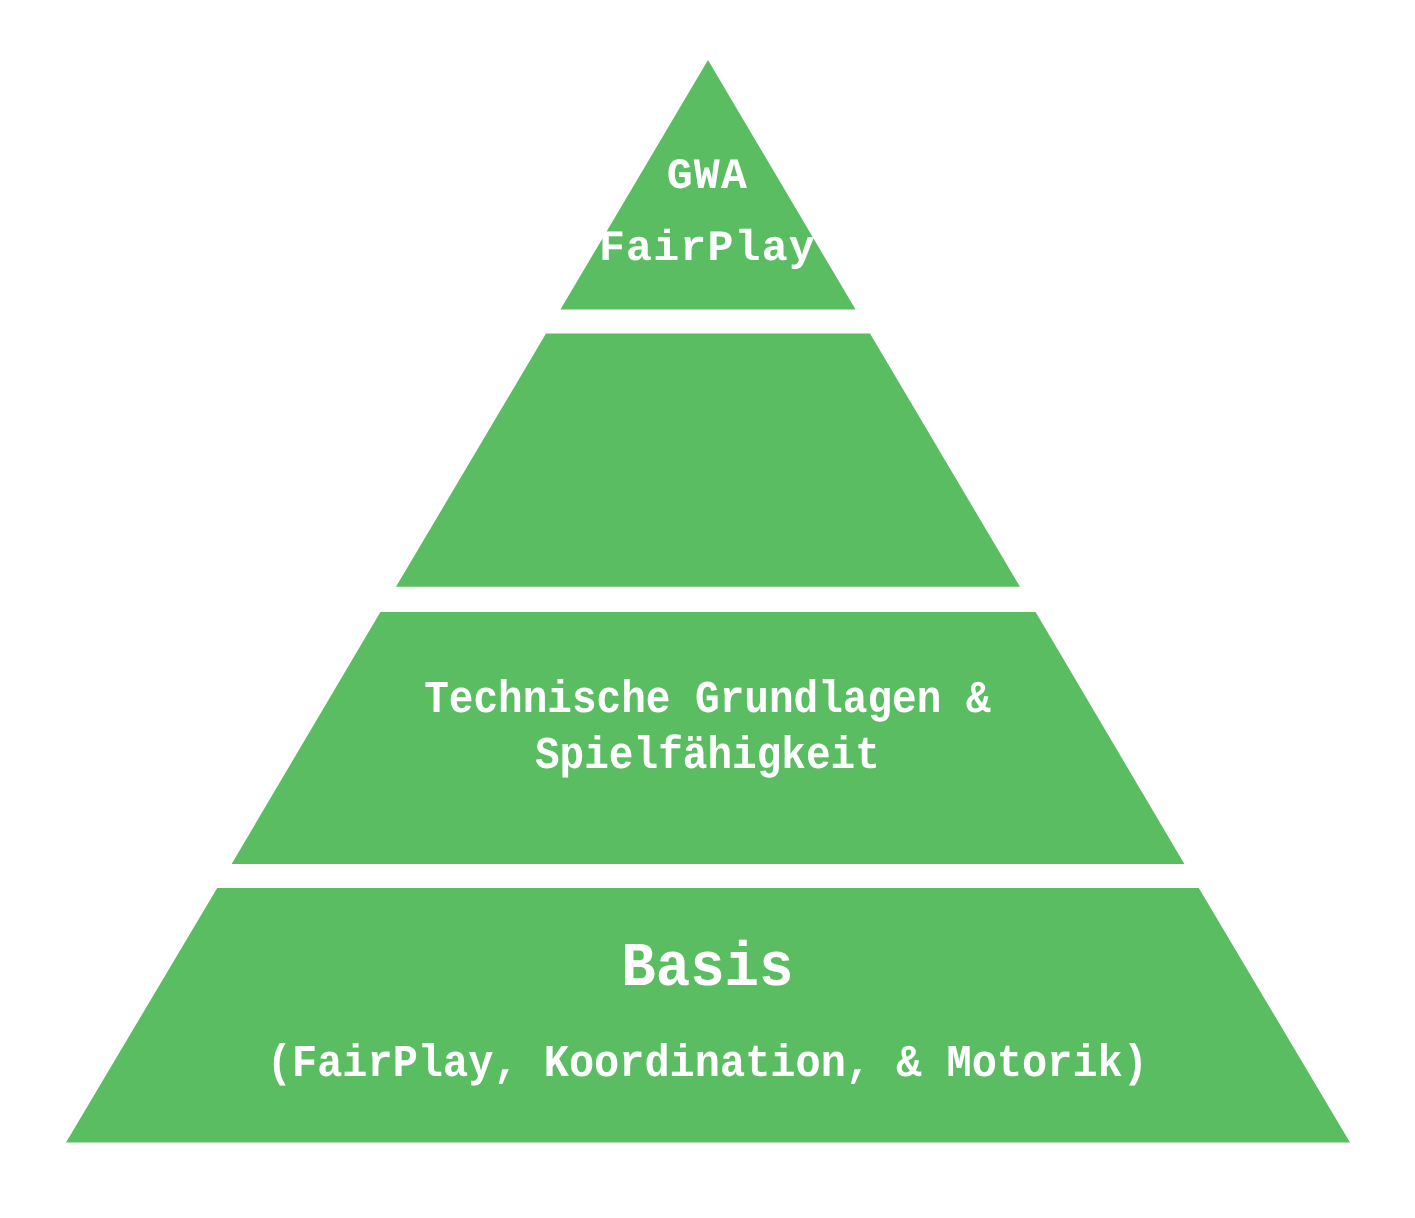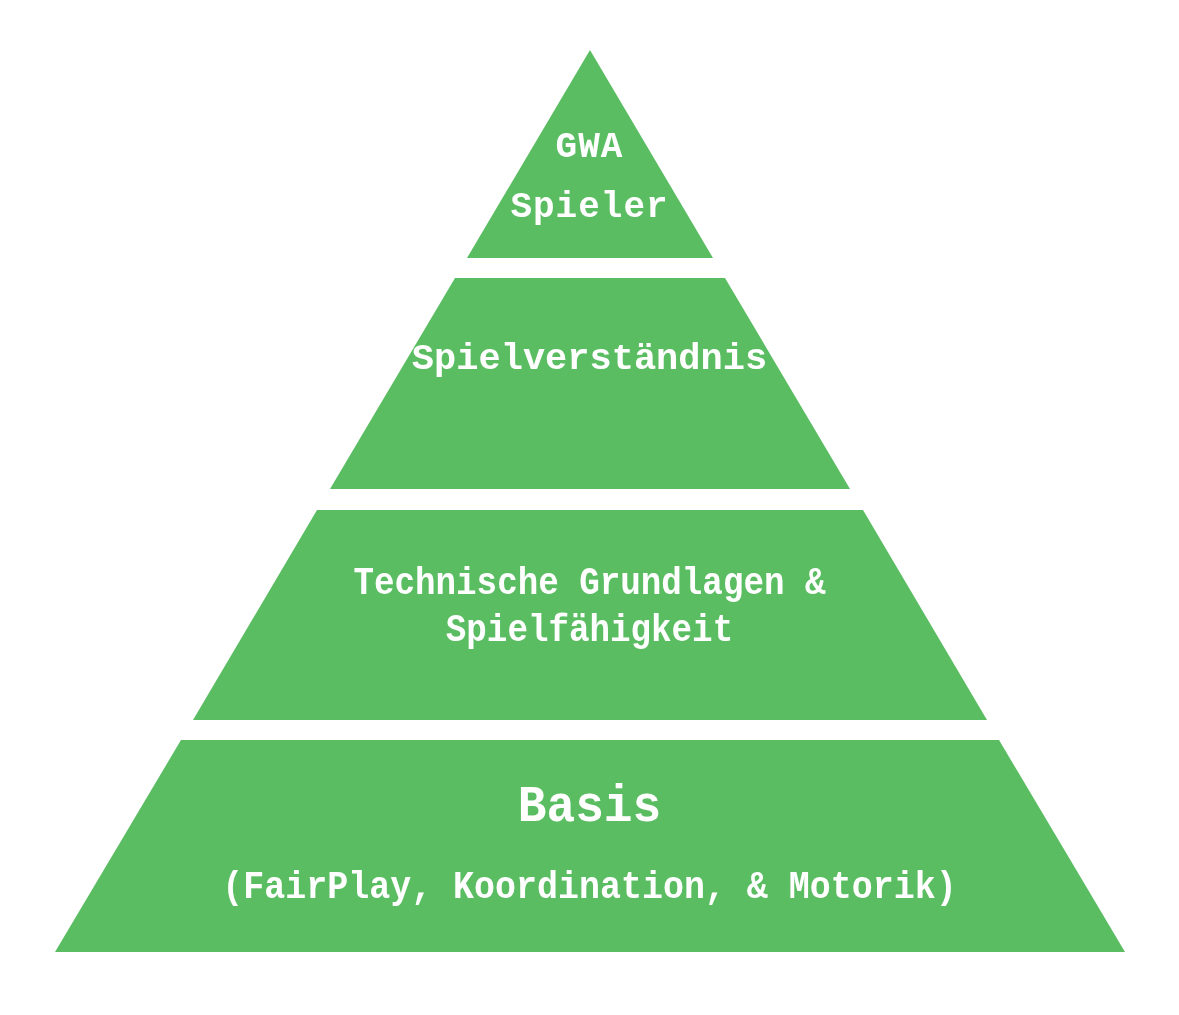--- a/index.html
+++ b/index.html
@@ -52,23 +52,22 @@
 <div class="canvas">
 
   <svg class="pyramid-svg" width="1179" height="1015" viewBox="0 0 1179 1015">
     <polygon points="590,50 713,258 467,258"></polygon>
     <polygon points="455,278 725,278 850,489 330,489"></polygon>
     <polygon points="317,510 863,510 987,720 193,720"></polygon>
     <polygon points="181,740 999,740 1125,952 55,952"></polygon>
   </svg>
 
   <div class="tier-line t1-l1">GWA</div>
-  <div class="tier-line t1-l2">Spieler</div>
+  <div class="tier-line t1-l2">FairPlay</div>
 
-  <div class="tier-line t2-l1">Spielverständnis</div>
 
   <div class="tier-line t3-l1">Technische Grundlagen &amp;</div>
   <div class="tier-line t3-l2">Spielfähigkeit</div>
 
   <div class="tier-line t4-l1">Basis</div>
   <div class="tier-line t4-l2">(FairPlay, Koordination, &amp; Motorik)</div>
 
 </div>
 
 </body></html>

